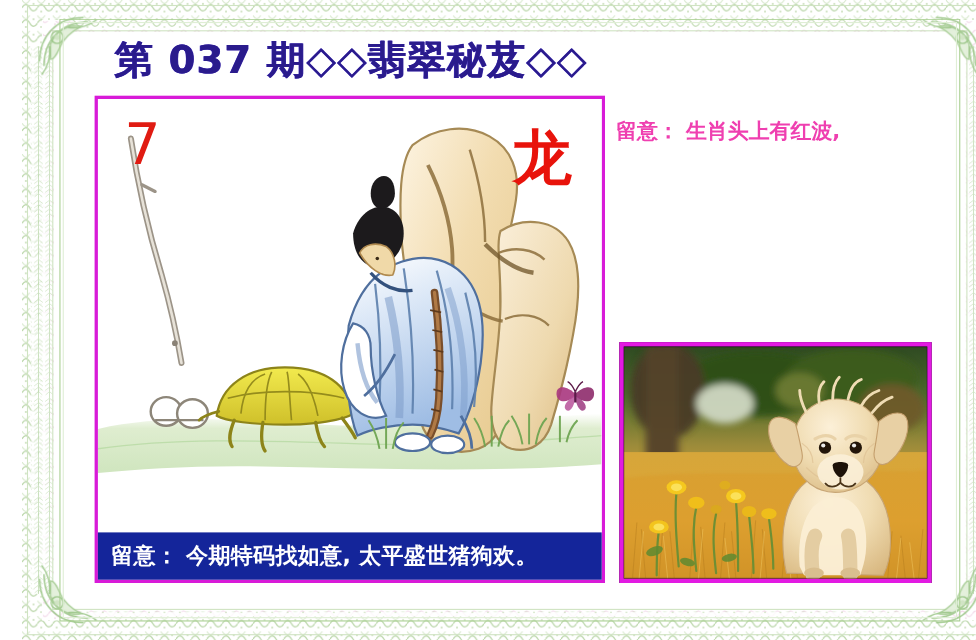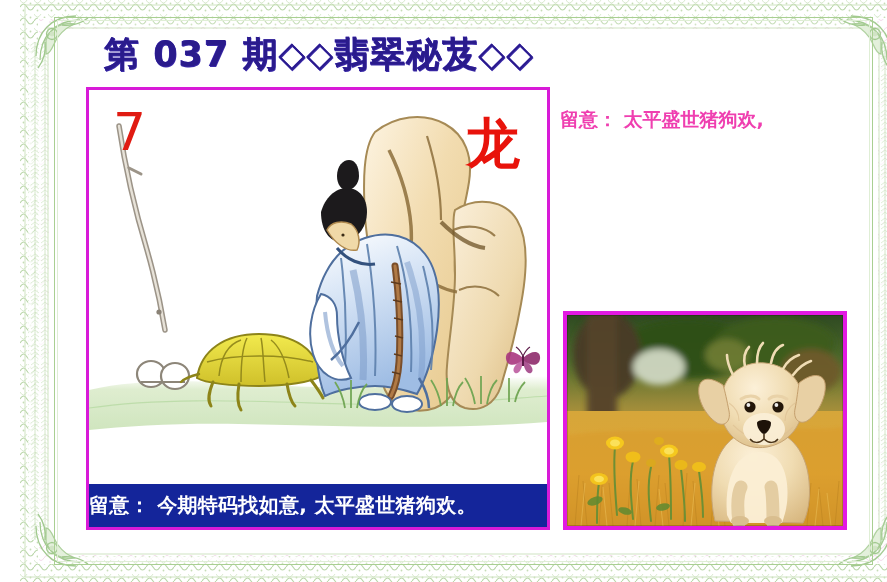--- a/index.html
+++ b/index.html
@@ -106,21 +106,21 @@
     width: 458px; height: 43px;
     background: #14259a;
     display: flex;
     align-items: center;
     overflow: hidden;
   }
   .blue-banner-text {
     color: #ffffff;
     font-size: 20px;
     font-weight: bold;
-    padding-left: 0;
+    padding-left: 12px;
     white-space: nowrap;
     letter-spacing: 0.3px;
     font-family: "DejaVu Sans", "Liberation Sans", sans-serif;
   }
 
   
   .right-note {
     position: absolute;
     left: 540px; top: 104px;
     width: 320px;
@@ -401,21 +401,21 @@
 
   <div class="num-7">7</div>
 
   <div class="zodiac-char">龙</div>
 
   <div class="blue-banner">
     <span class="blue-banner-text">留意： 今期特码找如意, 太平盛世猪狗欢。</span>
   </div>
 
   <div class="right-note">
-    <div class="ln1">留意： 太平盛世猪狗欢,</div>
+    <div class="ln1">留意： 生肖头上有红波,</div>
   </div>
 
   <div class="photo-frame">
     <svg class="photo-svg" viewBox="0 0 276 211" xmlns="http://www.w3.org/2000/svg">
       <defs>
         <linearGradient id="bgBlur" x1="0" y1="0" x2="0" y2="1">
           <stop offset="0%" stop-color="#2f4a22"></stop>
           <stop offset="22%" stop-color="#4e6b2c"></stop>
           <stop offset="42%" stop-color="#9a8a3a"></stop>
           <stop offset="60%" stop-color="#cfa03a"></stop>

